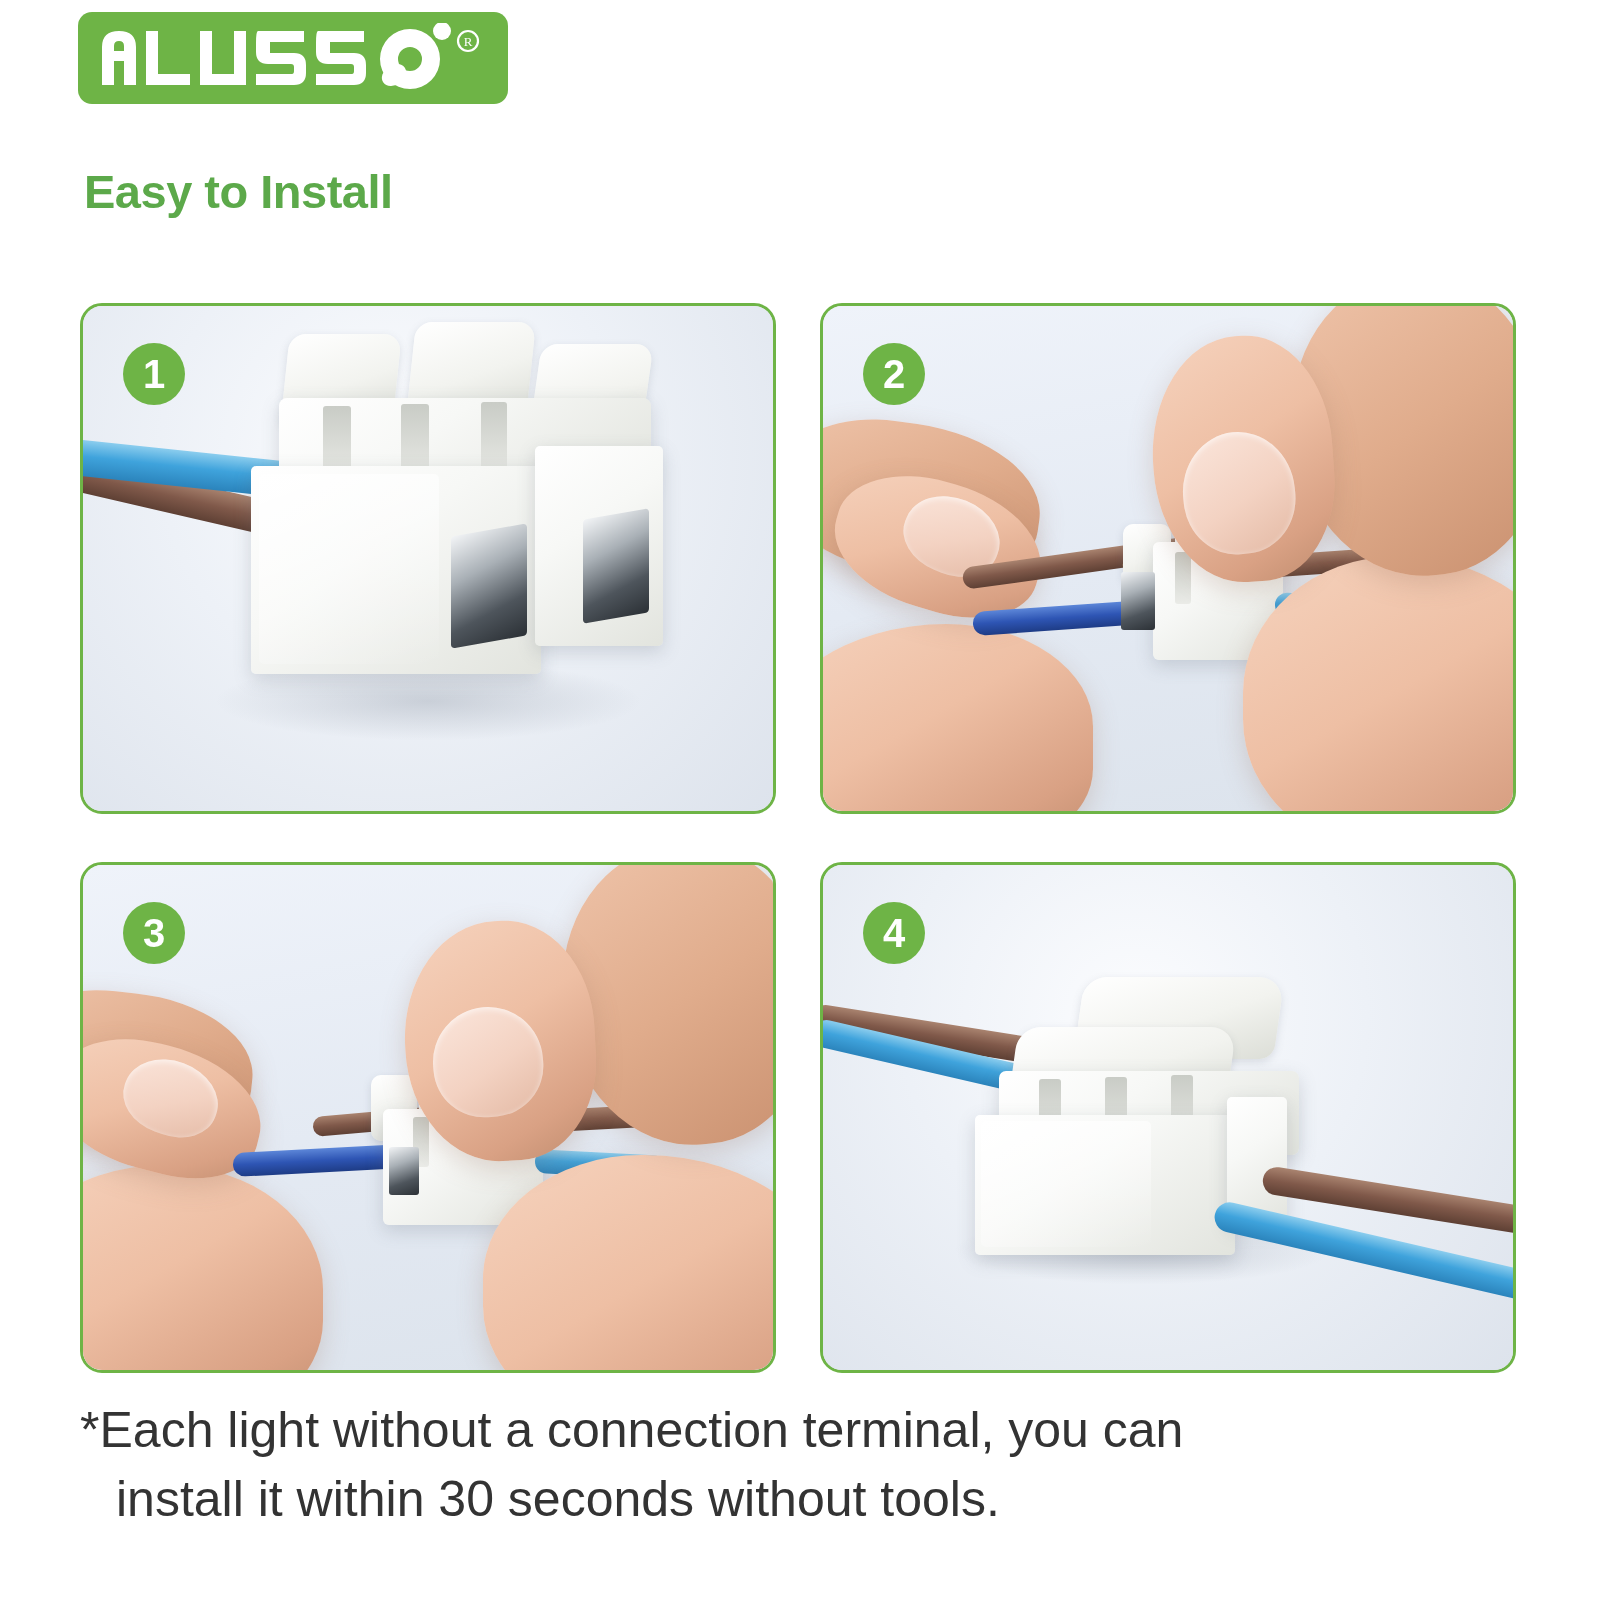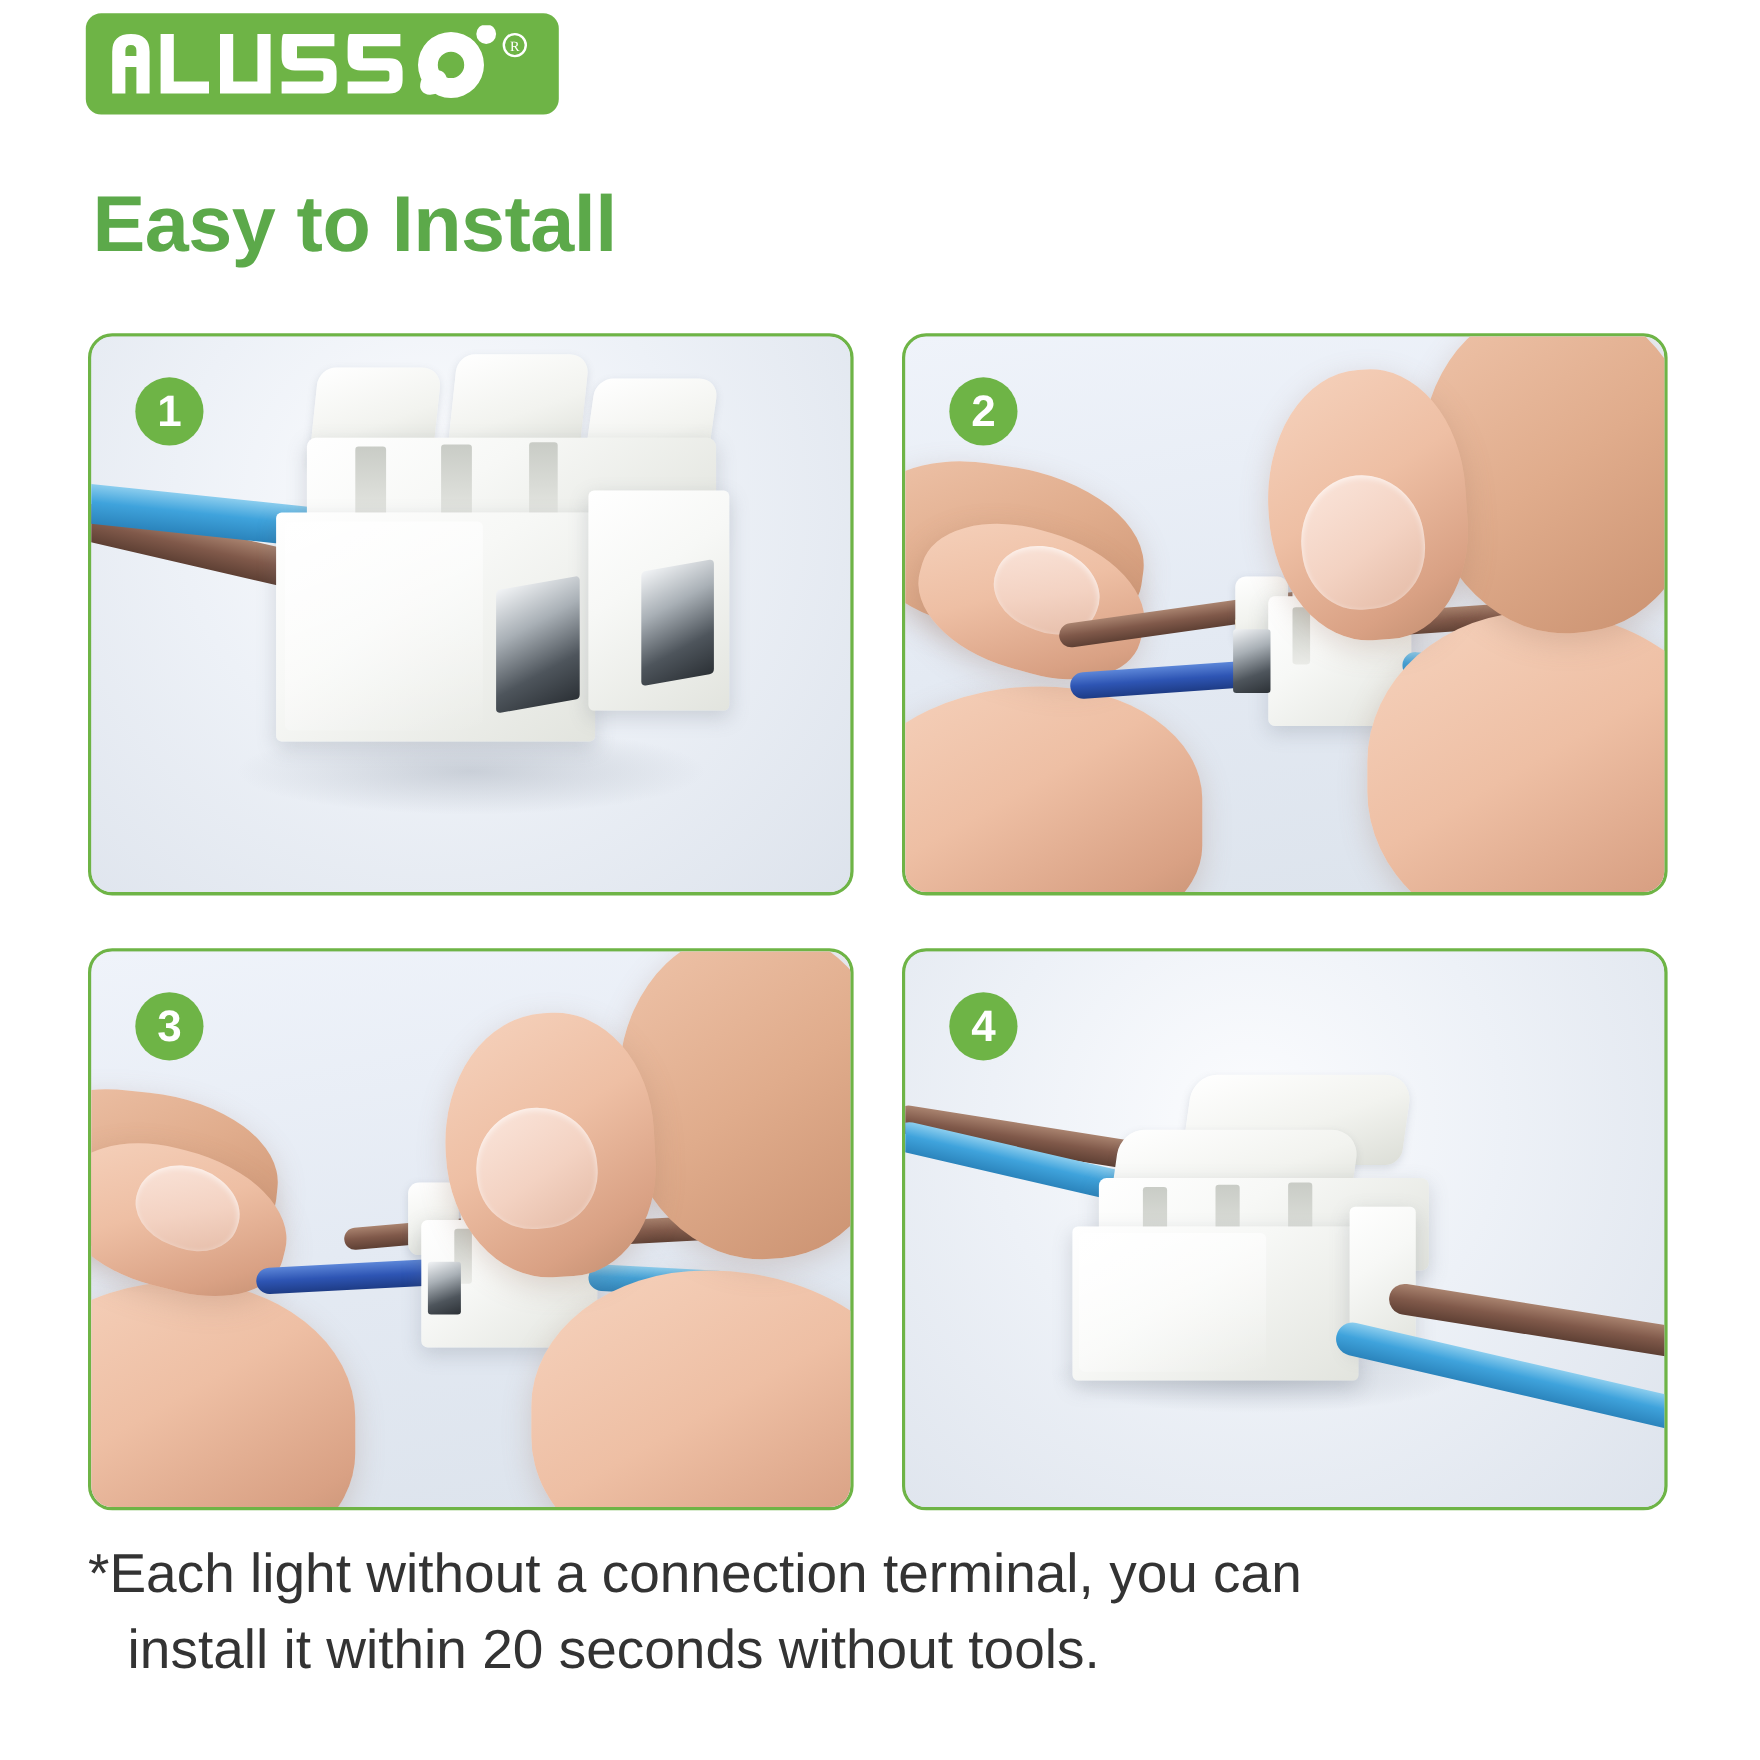--- a/index.html
+++ b/index.html
@@ -28,21 +28,21 @@
     align-items: center;
     justify-content: center;
   }
   .logo-svg { display: block; }
 
   
   .page-title {
     position: absolute;
     left: 84px;
     top: 168px;
-    font-size: 72px;
+    font-size: 47px;
     font-weight: bold;
     color: #5CA94A;
     letter-spacing: -0.5px;
     line-height: 1;
     white-space: nowrap;
   }
 
   
   .panel {
     position: absolute;
@@ -324,14 +324,14 @@
 
       <div class="wire wire-brown" style="left:440px; top:300px; width:300px; height:28px; transform:rotate(9deg); transform-origin:left center;"></div>
       <div class="wire wire-blue" style="left:392px; top:334px; width:330px; height:30px; transform:rotate(13deg); transform-origin:left center;"></div>
     </div>
   </div>
   <div class="step-badge">4</div>
 </div>
 
 <div class="footer-note">
   <span>*</span><span>Each light without a connection terminal, you can</span>
-  <span class="footer-indent">install it within 20 seconds without tools.</span>
+  <span class="footer-indent">install it within 30 seconds without tools.</span>
 </div>
 
 </body></html>

